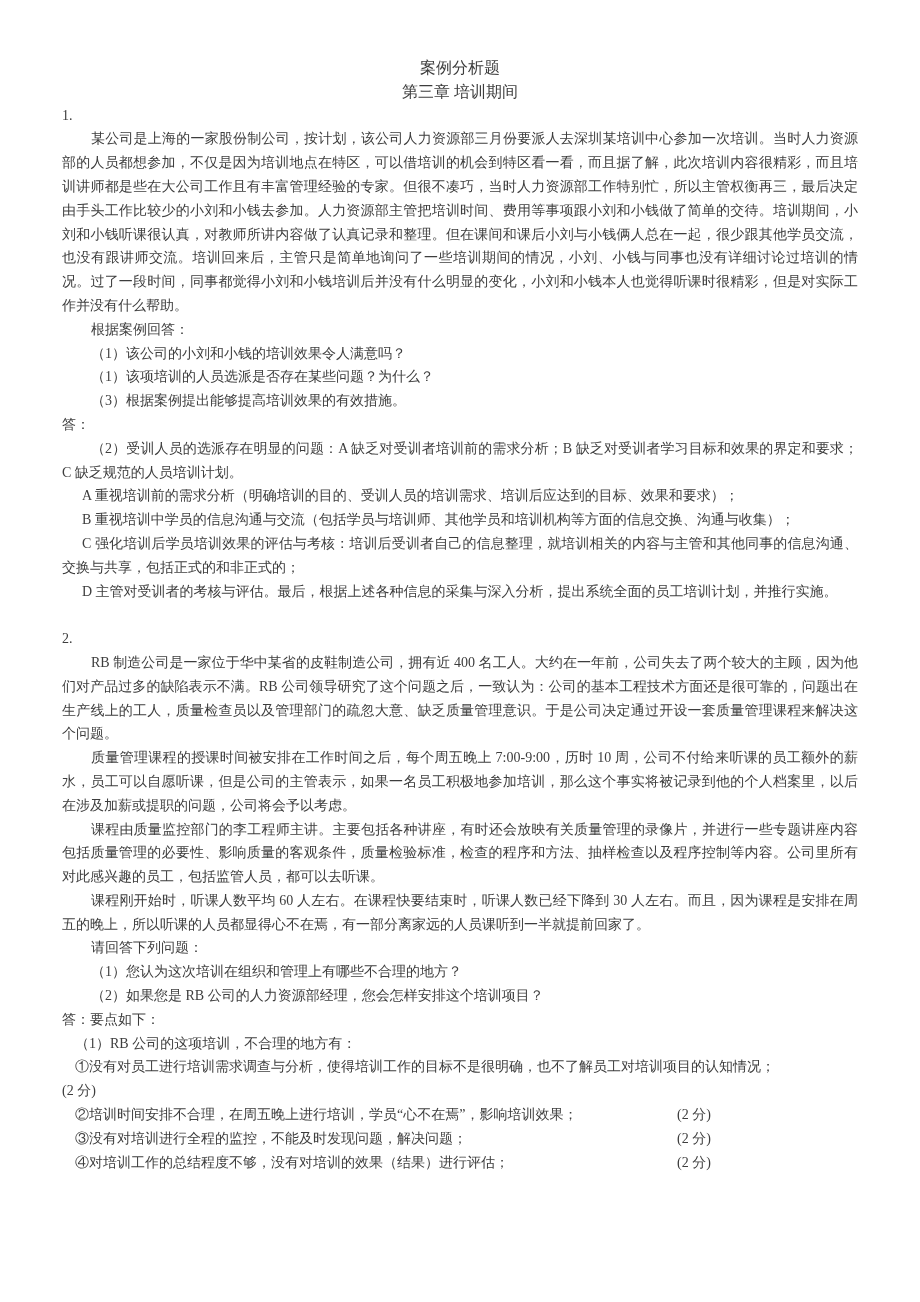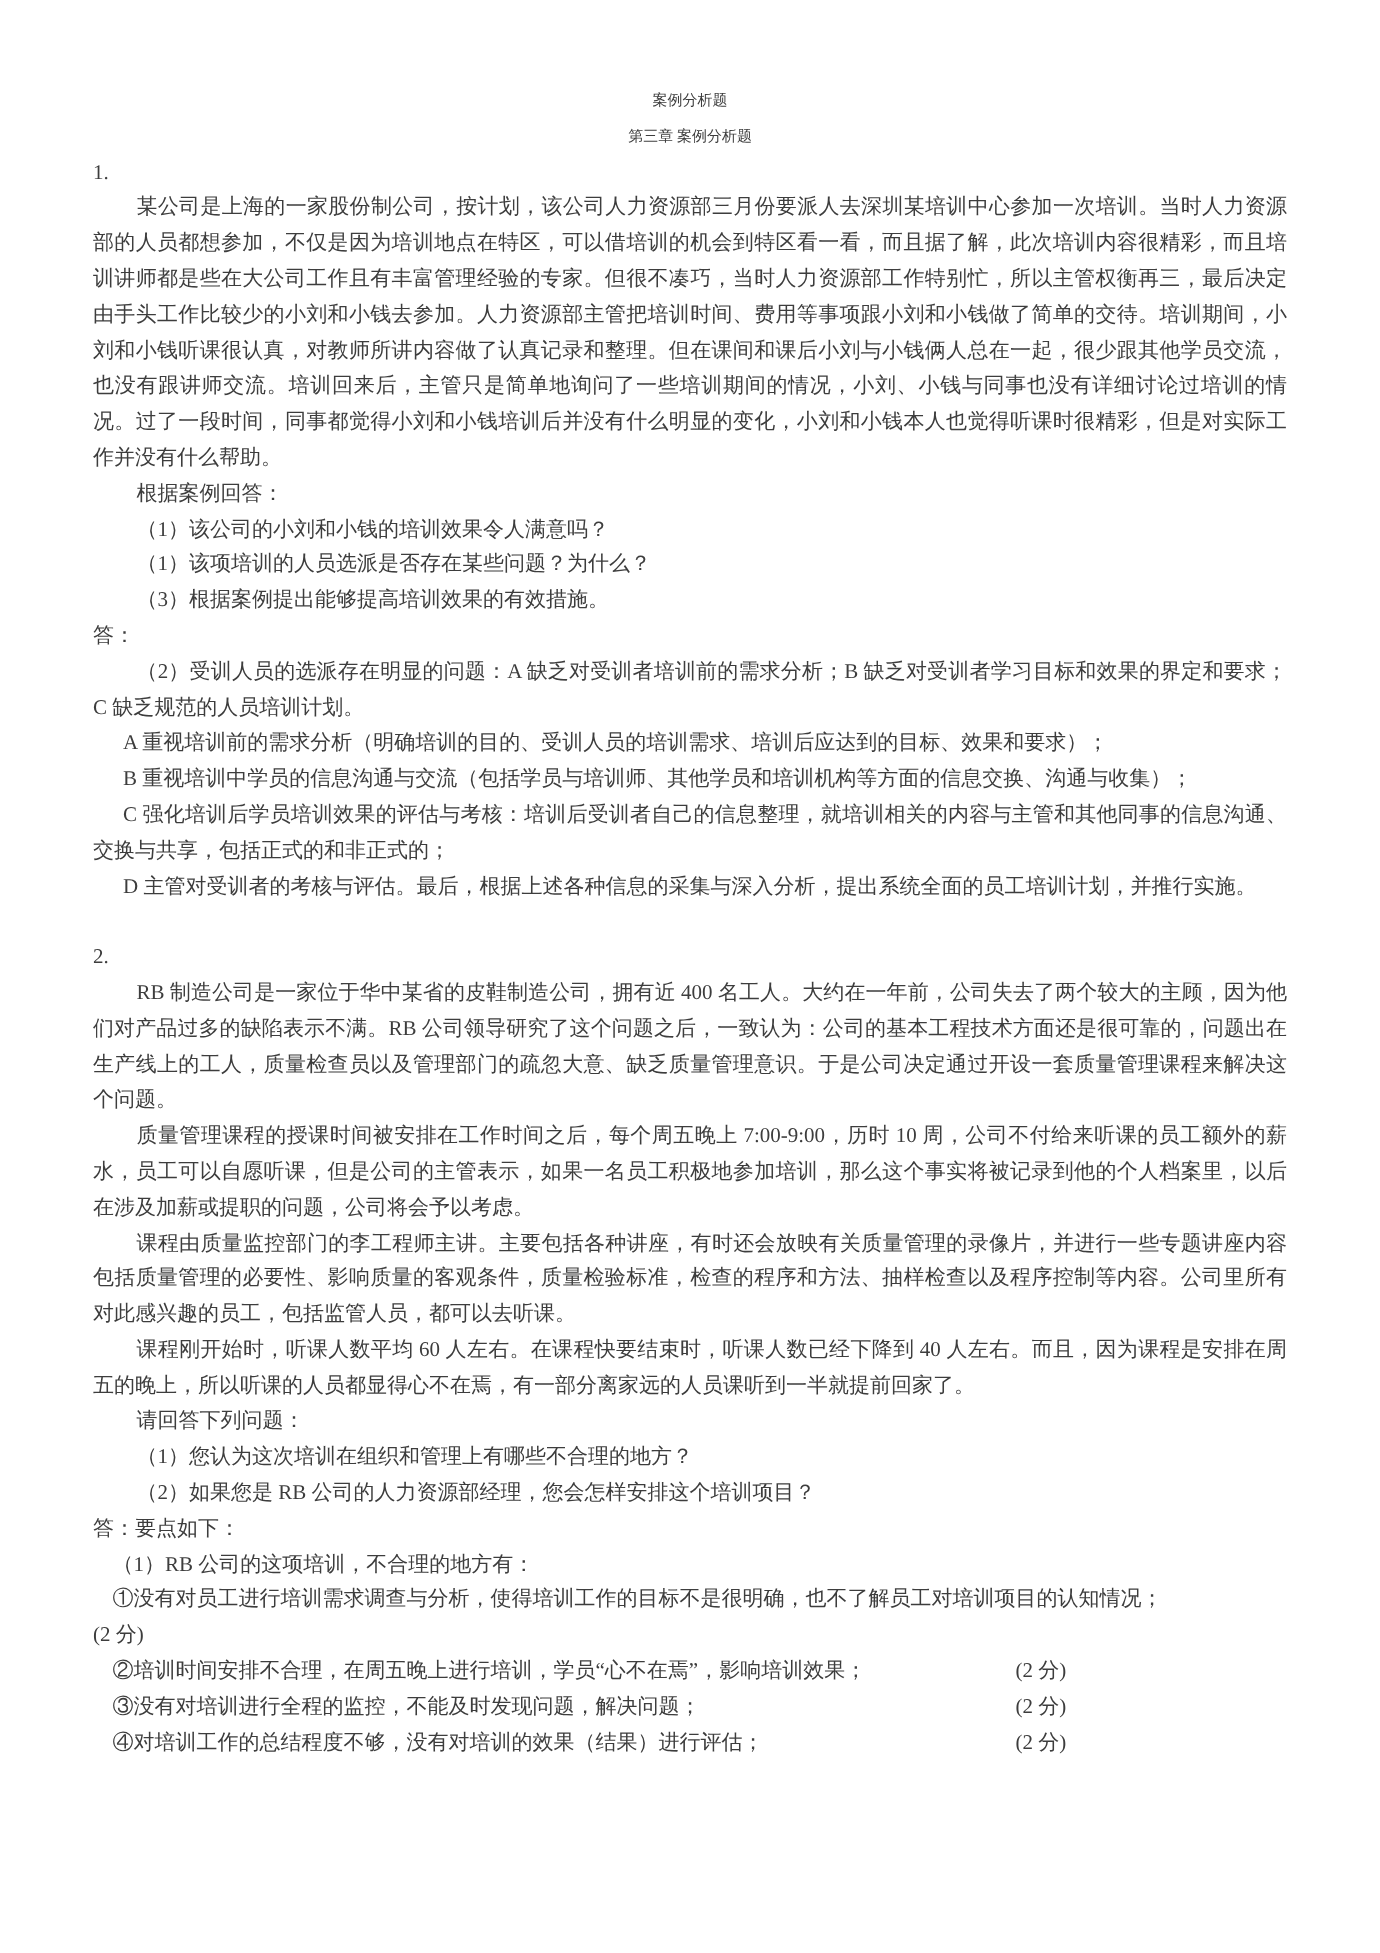--- a/index.html
+++ b/index.html
@@ -17,21 +17,21 @@
   .page {
     width: 920px;
     height: 1302px;
     padding: 56px 62px 0 62px;
     background: #ffffff;
   }
   .doc-title {
     text-align: center;
     margin: 0;
     font-weight: normal;
-    font-size: 10px;
+    font-size: 16px;
   }
   .para {
     margin: 0;
     text-align: justify;
   }
   .num-line { margin: 0; }
   .i2 { text-indent: 29px; }   
   .i15 { text-indent: 20px; }  
   .i1 { text-indent: 13px; }   
   .blank-line { height: 23.8px; }
@@ -43,42 +43,42 @@
     text-indent: 0;
     white-space: nowrap;
   }
 </style>
 </head>
 <body>
 
 <div class="page">
 
   <p class="doc-title">案例分析题</p>
-  <p class="doc-title">第三章 案例分析题</p>
+  <p class="doc-title">第三章 培训期间</p>
 
   <p class="para num-line">1.</p>
   <p class="para i2">某公司是上海的一家股份制公司，按计划，该公司人力资源部三月份要派人去深圳某培训中心参加一次培训。当时人力资源部的人员都想参加，不仅是因为培训地点在特区，可以借培训的机会到特区看一看，而且据了解，此次培训内容很精彩，而且培训讲师都是些在大公司工作且有丰富管理经验的专家。但很不凑巧，当时人力资源部工作特别忙，所以主管权衡再三，最后决定由手头工作比较少的小刘和小钱去参加。人力资源部主管把培训时间、费用等事项跟小刘和小钱做了简单的交待。培训期间，小刘和小钱听课很认真，对教师所讲内容做了认真记录和整理。但在课间和课后小刘与小钱俩人总在一起，很少跟其他学员交流，也没有跟讲师交流。培训回来后，主管只是简单地询问了一些培训期间的情况，小刘、小钱与同事也没有详细讨论过培训的情况。过了一段时间，同事都觉得小刘和小钱培训后并没有什么明显的变化，小刘和小钱本人也觉得听课时很精彩，但是对实际工作并没有什么帮助。</p>
   <p class="para i2">根据案例回答：</p>
   <p class="para i2">（1）该公司的小刘和小钱的培训效果令人满意吗？</p>
   <p class="para i2">（1）该项培训的人员选派是否存在某些问题？为什么？</p>
   <p class="para i2">（3）根据案例提出能够提高培训效果的有效措施。</p>
   <p class="para">答：</p>
   <p class="para i2">（2）受训人员的选派存在明显的问题：A 缺乏对受训者培训前的需求分析；B 缺乏对受训者学习目标和效果的界定和要求；C 缺乏规范的人员培训计划。</p>
   <p class="para i15">A 重视培训前的需求分析（明确培训的目的、受训人员的培训需求、培训后应达到的目标、效果和要求）；</p>
   <p class="para i15">B 重视培训中学员的信息沟通与交流（包括学员与培训师、其他学员和培训机构等方面的信息交换、沟通与收集）；</p>
   <p class="para i15">C 强化培训后学员培训效果的评估与考核：培训后受训者自己的信息整理，就培训相关的内容与主管和其他同事的信息沟通、交换与共享，包括正式的和非正式的；</p>
   <p class="para i15">D 主管对受训者的考核与评估。最后，根据上述各种信息的采集与深入分析，提出系统全面的员工培训计划，并推行实施。</p>
 
   <div class="blank-line"></div>
 
   <p class="para num-line">2.</p>
   <p class="para i2">RB 制造公司是一家位于华中某省的皮鞋制造公司，拥有近 400 名工人。大约在一年前，公司失去了两个较大的主顾，因为他们对产品过多的缺陷表示不满。RB 公司领导研究了这个问题之后，一致认为：公司的基本工程技术方面还是很可靠的，问题出在生产线上的工人，质量检查员以及管理部门的疏忽大意、缺乏质量管理意识。于是公司决定通过开设一套质量管理课程来解决这个问题。</p>
   <p class="para i2">质量管理课程的授课时间被安排在工作时间之后，每个周五晚上 7:00-9:00，历时 10 周，公司不付给来听课的员工额外的薪水，员工可以自愿听课，但是公司的主管表示，如果一名员工积极地参加培训，那么这个事实将被记录到他的个人档案里，以后在涉及加薪或提职的问题，公司将会予以考虑。</p>
   <p class="para i2">课程由质量监控部门的李工程师主讲。主要包括各种讲座，有时还会放映有关质量管理的录像片，并进行一些专题讲座内容包括质量管理的必要性、影响质量的客观条件，质量检验标准，检查的程序和方法、抽样检查以及程序控制等内容。公司里所有对此感兴趣的员工，包括监管人员，都可以去听课。</p>
-  <p class="para i2">课程刚开始时，听课人数平均 60 人左右。在课程快要结束时，听课人数已经下降到 40 人左右。而且，因为课程是安排在周五的晚上，所以听课的人员都显得心不在焉，有一部分离家远的人员课听到一半就提前回家了。</p>
+  <p class="para i2">课程刚开始时，听课人数平均 60 人左右。在课程快要结束时，听课人数已经下降到 30 人左右。而且，因为课程是安排在周五的晚上，所以听课的人员都显得心不在焉，有一部分离家远的人员课听到一半就提前回家了。</p>
   <p class="para i2">请回答下列问题：</p>
   <p class="para i2">（1）您认为这次培训在组织和管理上有哪些不合理的地方？</p>
   <p class="para i2">（2）如果您是 RB 公司的人力资源部经理，您会怎样安排这个培训项目？</p>
   <p class="para">答：要点如下：</p>
   <p class="para i1">（1）RB 公司的这项培训，不合理的地方有：</p>
 
   <p class="para i1">①没有对员工进行培训需求调查与分析，使得培训工作的目标不是很明确，也不了解员工对培训项目的认知情况；</p>
   <p class="para">(2 分)</p>
 
   <p class="para i1 scored">

